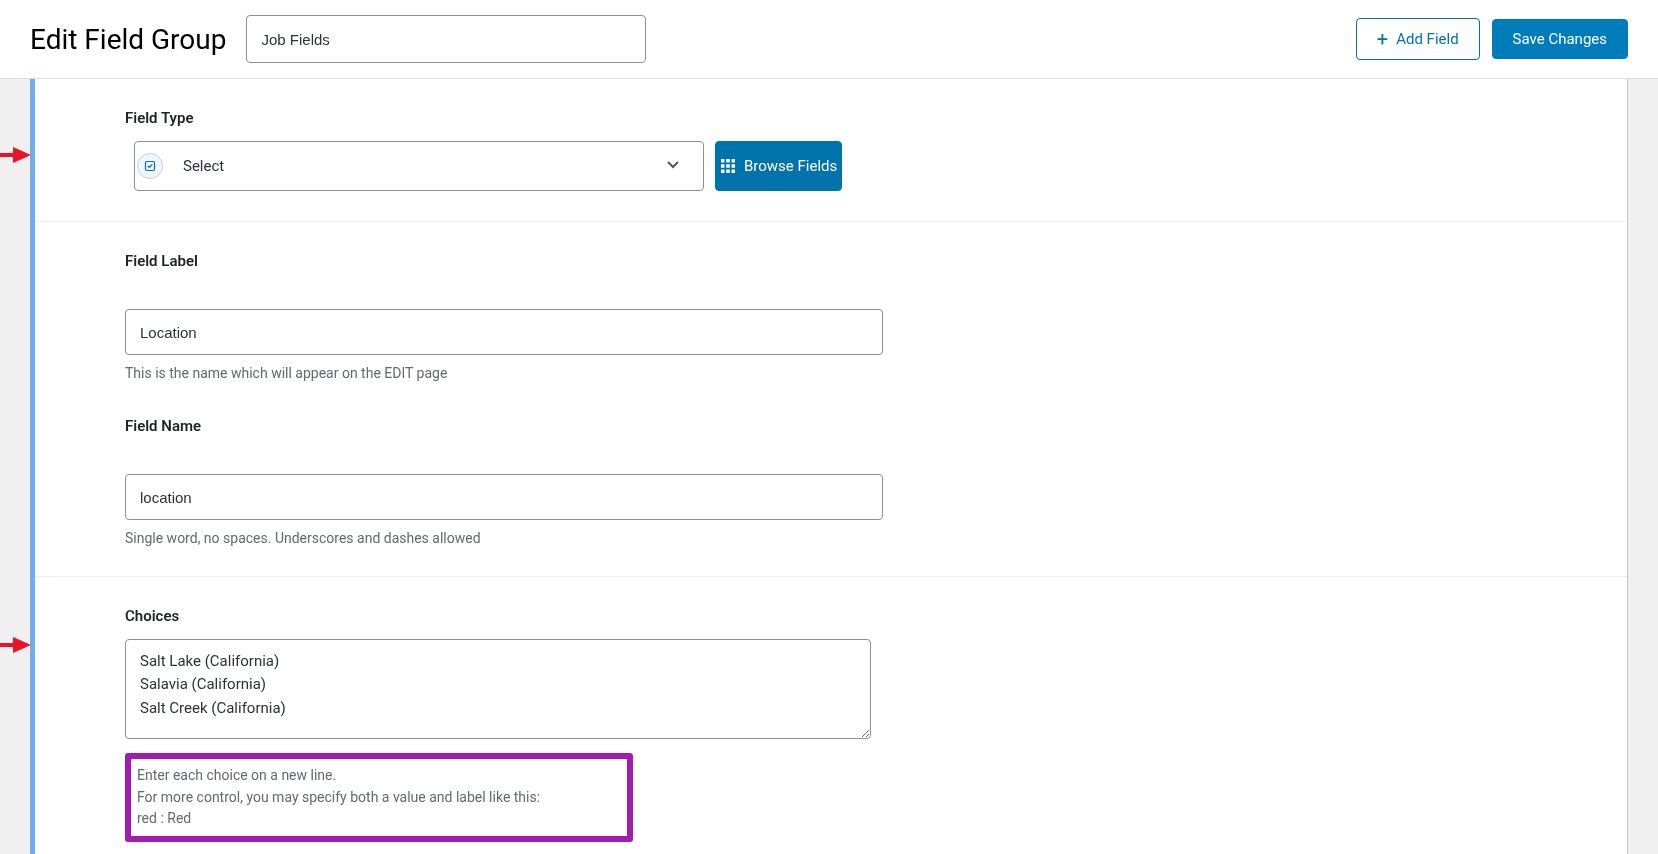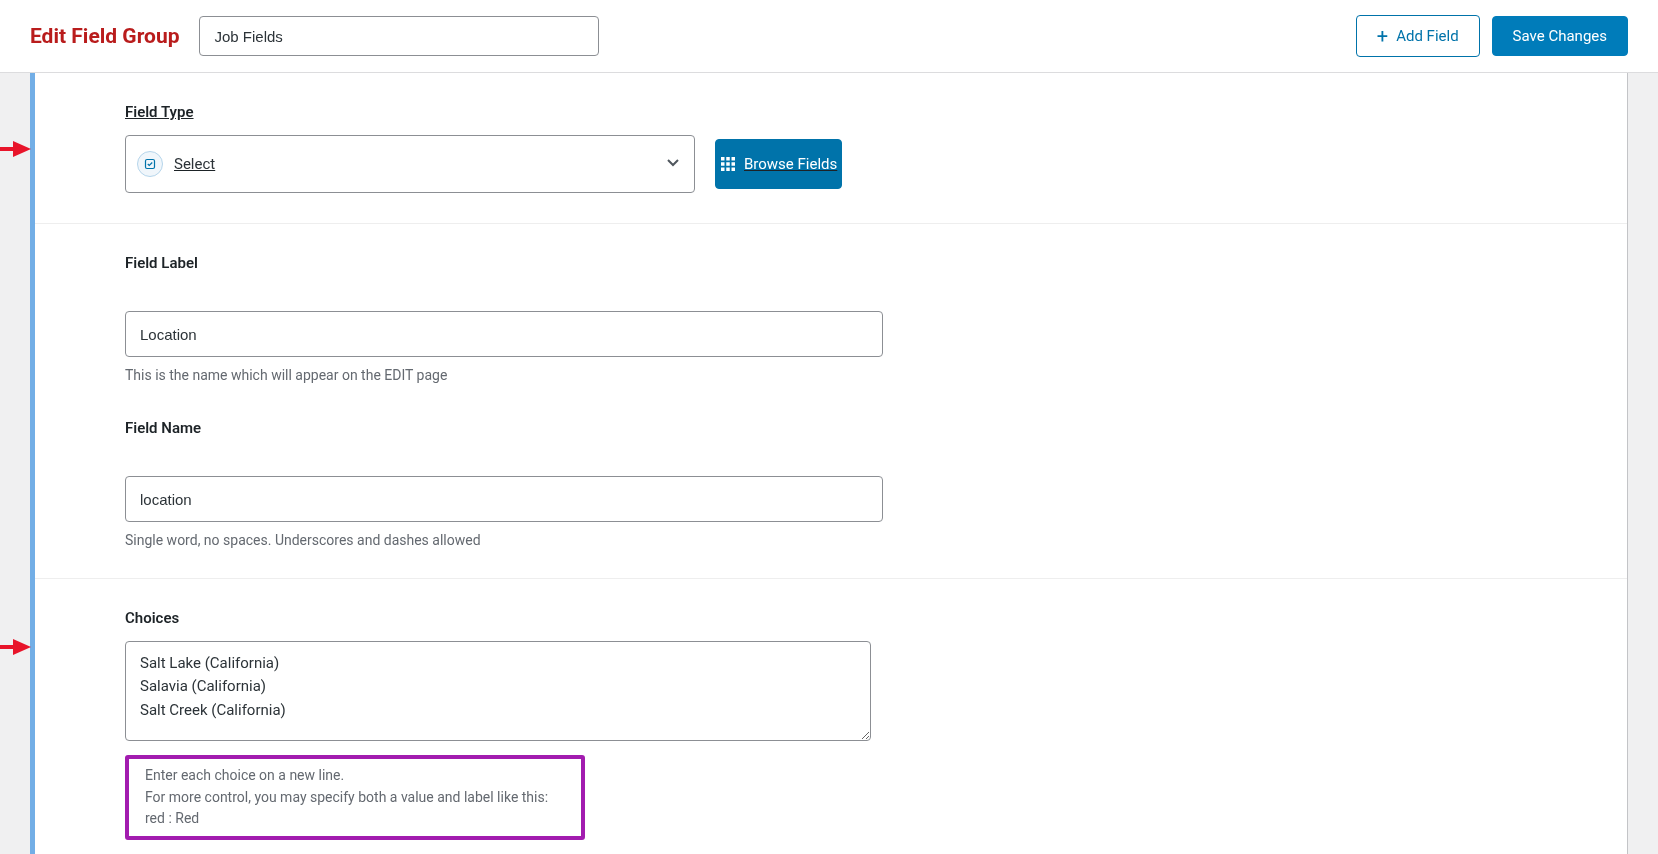--- a/index.html
+++ b/index.html
@@ -19,26 +19,26 @@
       padding: 15px 30px;
       background: #fff;
       border-bottom: 1px solid #dcdcde;
     }
     .header-left {
       display: flex;
       align-items: center;
       gap: 20px;
     }
     .page-title {
-      font-size: 21px;
-      font-weight: 700;
-      color: #b91c1c;
+      font-size: 28px;
+      font-weight: 400;
+      color: #000000;
     }
     .title-input {
-      height: 40px;
+      height: 48px;
       padding: 8px 14px;
       border: 1px solid #8c8f94;
       border-radius: 4px;
       font-size: 15px;
       color: #2c3338;
       width: 400px;
       background: #fff;
     }
     .header-right {
       display: flex;
@@ -105,30 +105,31 @@
       display: flex;
       gap: 20px;
       align-items: center;
     }
     .select-wrapper {
       position: relative;
       flex: 0 0 570px;
     }
     .select-input {
       width: 100%;
-      height: 58px;
+      height: 50px;
       padding: 10px 40px 10px 48px;
       border: 1px solid #8c8f94;
       border-radius: 4px;
       font-size: 15px;
       color: #2c3338;
       background: #fff;
       cursor: pointer;
       display: flex;
       align-items: center;
+      margin-left: 9px;
     }
     .select-type-icon {
       position: absolute;
       left: 12px;
       top: 50%;
       transform: translateY(-50%);
       width: 26px;
       height: 26px;
       border-radius: 50%;
       border: 1px solid #b5d5eb;
@@ -174,41 +175,40 @@
       border: 1px solid #8c8f94;
       border-radius: 4px;
       font-size: 15px;
       color: #2c3338;
       background: #fff;
       resize: both;
       font-family: inherit;
       line-height: 1.55;
     }
     .highlight-box {
-      border: 4px solid #a21caf;
+      border: 6px solid #a21caf;
       border-radius: 3px;
-      padding: 6px 16px;
+      padding: 6px 6px;
       margin-top: 10px;
-      width: 460px;
+      width: 508px;
     }
     .highlight-box p {
       font-size: 14px;
       color: #646970;
       line-height: 1.55;
     }
     .arrow-annotation {
       position: absolute;
       left: -114px;
       width: 110px;
       height: 24px;
       pointer-events: none;
     }
     .field-type-section {
       position: relative;
-      text-decoration: underline;
     }
     .choices-section {
       position: relative;
     }
   </style>
 </head>
 <body>
 
 <div class="header">
   <div class="header-left">

